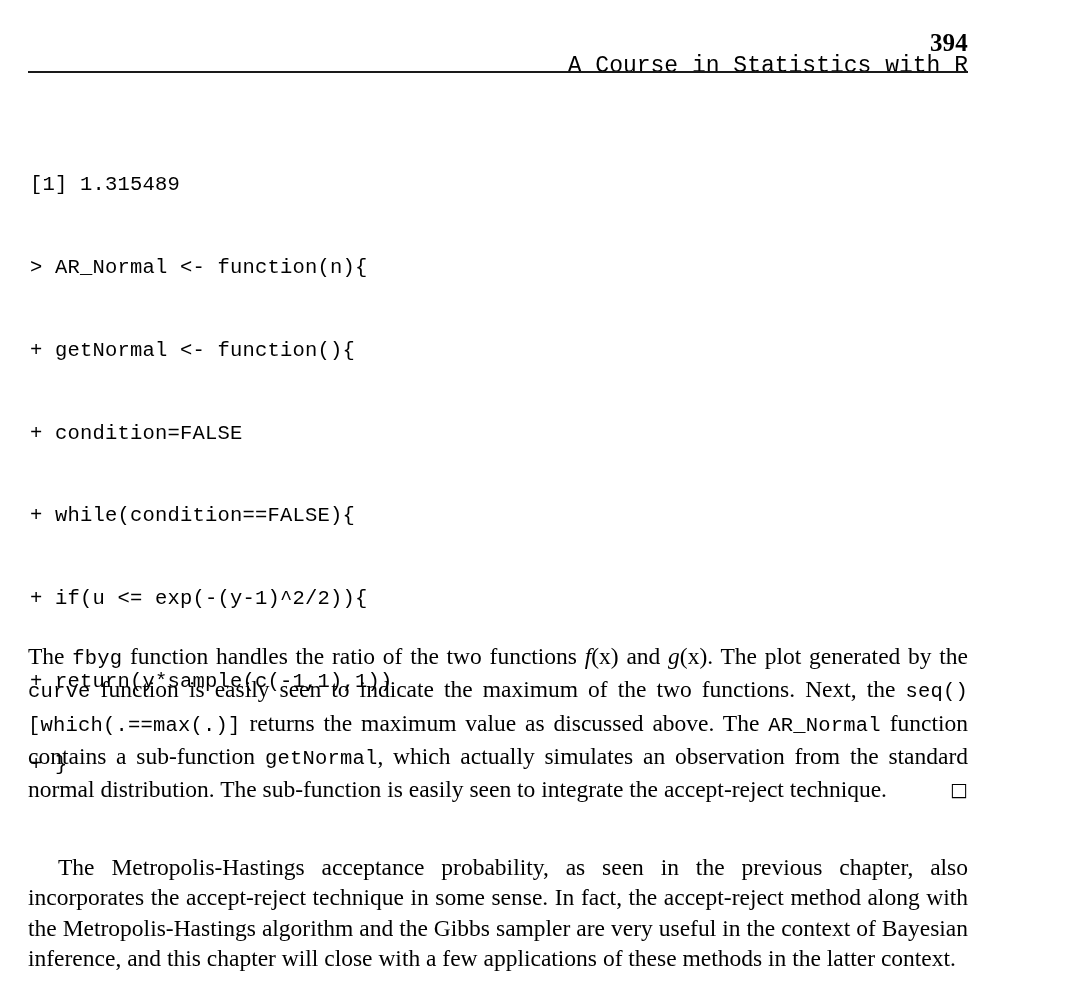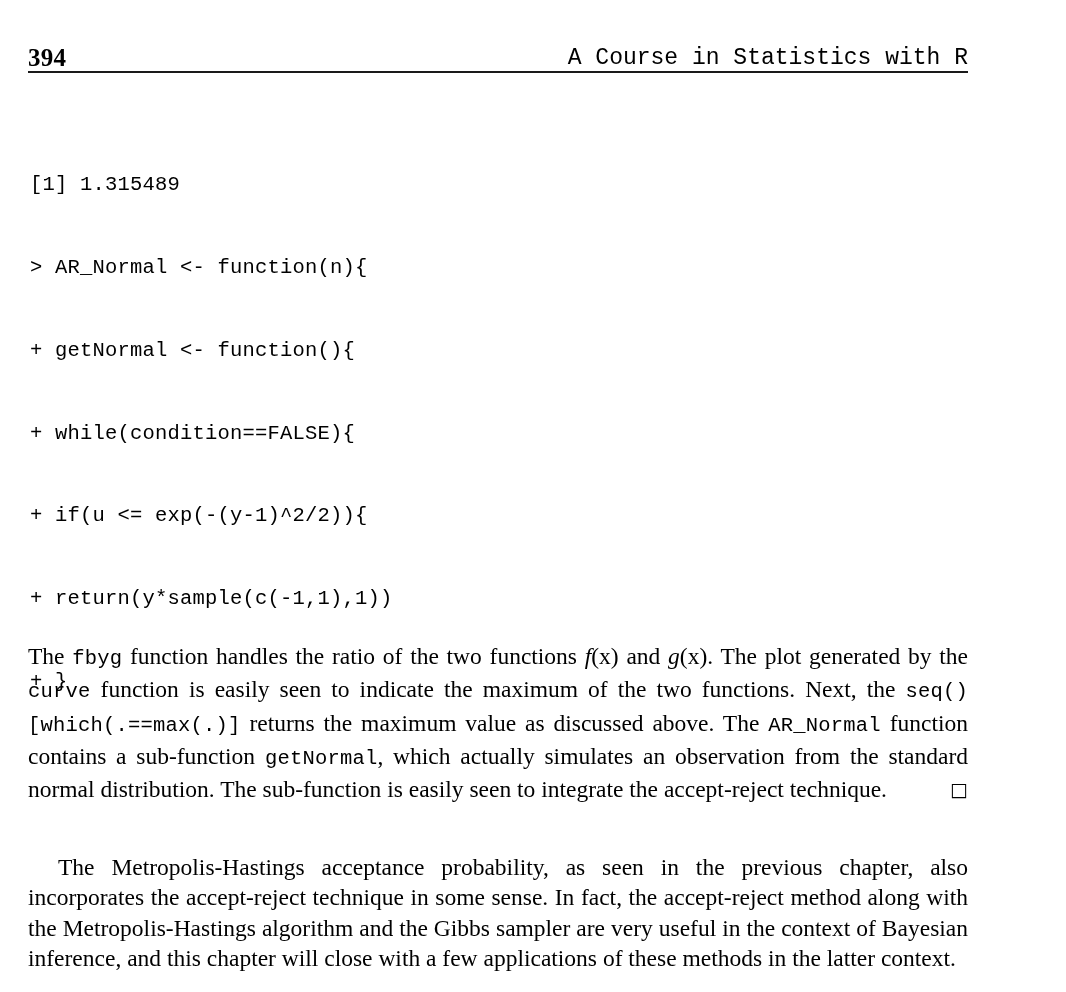--- a/index.html
+++ b/index.html
@@ -19,20 +19,21 @@
   
   .page-header {
     position: absolute;
     left: 28px;
     top: 30px;
     width: 940px;
     height: 40px;
     display: flex;
     align-items: flex-end;
     justify-content: space-between;
+    flex-direction: column;
   }
   .folio {
     font-family: "Liberation Serif", "DejaVu Serif", serif;
     font-weight: bold;
     font-size: 25px;
     line-height: 1;
     letter-spacing: 0.2px;
   }
   .running-title {
     font-family: Liberation Mono, monospace;
@@ -104,20 +105,21 @@
 <div class="page-header">
   <div class="folio">394</div>
   <div class="running-title">A Course in Statistics with R</div>
 </div>
 <div class="header-rule"></div>
 
 <div class="code-block">
   <span class="code-line">[1] 1.315489</span>
   <span class="code-line">&gt; AR_Normal &lt;- function(n){</span>
   <span class="code-line">+ getNormal &lt;- function(){</span>
+  <span class="code-line">+ condition=FALSE</span>
   <span class="code-line">+ while(condition==FALSE){</span>
   <span class="code-line">+ if(u &lt;= exp(-(y-1)^2/2)){</span>
   <span class="code-line">+ return(y*sample(c(-1,1),1))</span>
   <span class="code-line">+ }</span>
   
   
   
   
   
   

